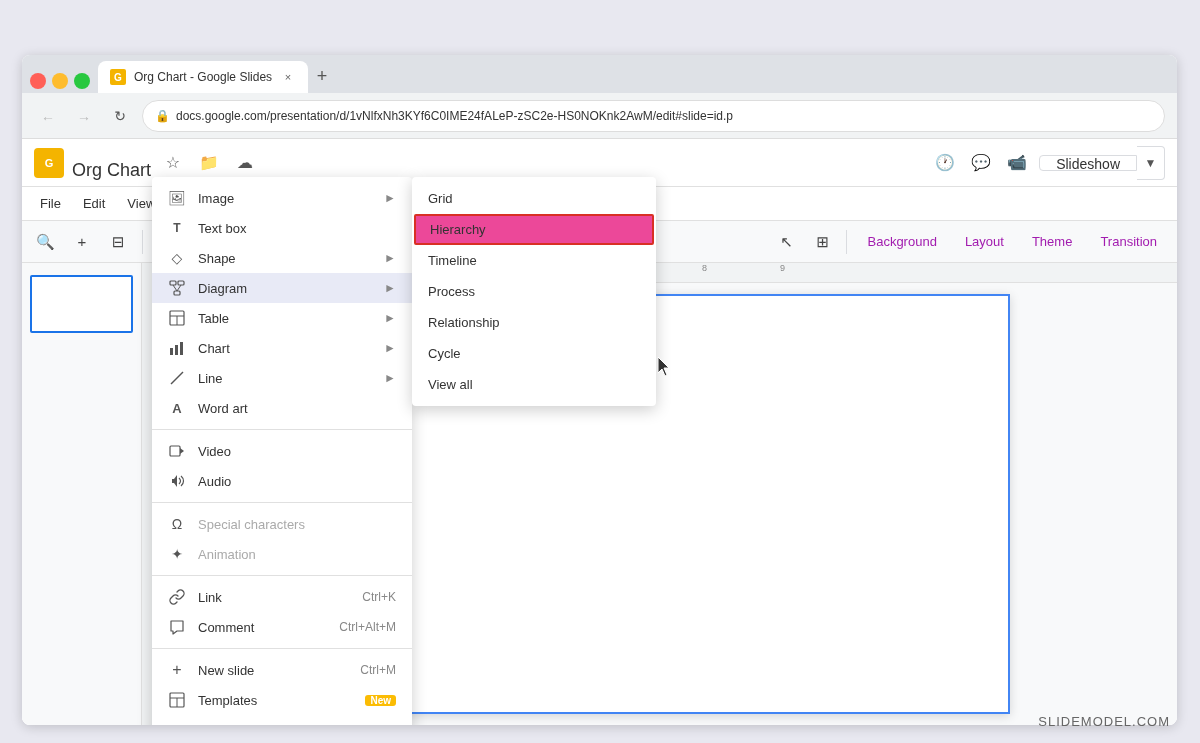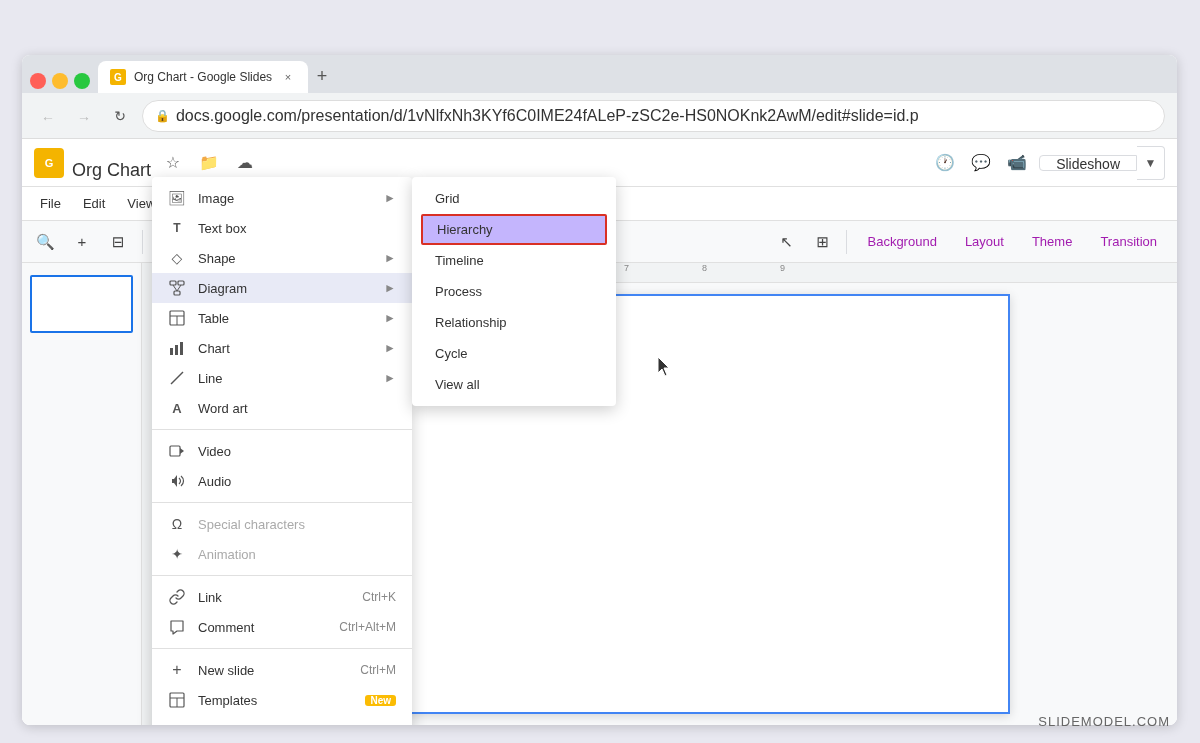--- a/index.html
+++ b/index.html
@@ -405,23 +405,23 @@
     }
 
     
     .diagram-submenu {
       position: absolute;
       top: 122px;
       left: 390px;
       background: #fff;
       border-radius: 4px;
       box-shadow: 0 4px 16px rgba(0,0,0,0.2);
-      width: 204px;
+      width: 244px;
       z-index: 101;
-      padding: 6px 7px;
+      padding: 6px 0;
     }
     .submenu-option {
       display: flex;
       align-items: center;
       padding: 8px 16px;
       font-size: 13px;
       color: #333;
       cursor: pointer;
       gap: 8px;
       position: relative;
@@ -479,21 +479,21 @@
     </div>
     <div class="new-tab-btn">+</div>
   </div>
 
   <div class="address-bar">
     <div class="nav-btn disabled">←</div>
     <div class="nav-btn disabled">→</div>
     <div class="nav-btn">↻</div>
     <div class="url-bar">
       <span class="url-icon">🔒</span>
-      <span style="font-size:16px; color:#333;">docs.google.com/presentation/d/1vNlfxNh3KYf6C0IME24fALeP-zSC2e-HS0NOKnk2AwM/edit#slide=id.p</span>
+      <span style="font-size:12px; color:#333;">docs.google.com/presentation/d/1vNlfxNh3KYf6C0IME24fALeP-zSC2e-HS0NOKnk2AwM/edit#slide=id.p</span>
     </div>
   </div>
 
   <div class="app-content">
 
     <div class="app-header">
       <div class="app-logo">
         <svg width="18" height="18" viewBox="0 0 18 18">
           <rect x="1" y="1" width="16" height="16" rx="2" fill="#f4b400"></rect>
           <text x="9" y="13" text-anchor="middle" font-size="11" fill="white" font-weight="bold">G</text>
@@ -735,21 +735,21 @@
     <div class="menu-option">
       <span class="menu-option-icon" style="font-size:11px;">#</span>
       <span>Slide numbers</span>
     </div>
   </div>
 
   <div class="diagram-submenu">
     <div class="submenu-option">
       <span>Grid</span>
     </div>
-    <div class="submenu-option highlighted-red" style="background:#c4b5fd;">
+    <div class="submenu-option highlighted-red" style="background:#ec4899;">
       <span>Hierarchy</span>
     </div>
     <div class="submenu-option">
       <span>Timeline</span>
     </div>
     <div class="submenu-option">
       <span>Process</span>
     </div>
     <div class="submenu-option">
       <span>Relationship</span>

